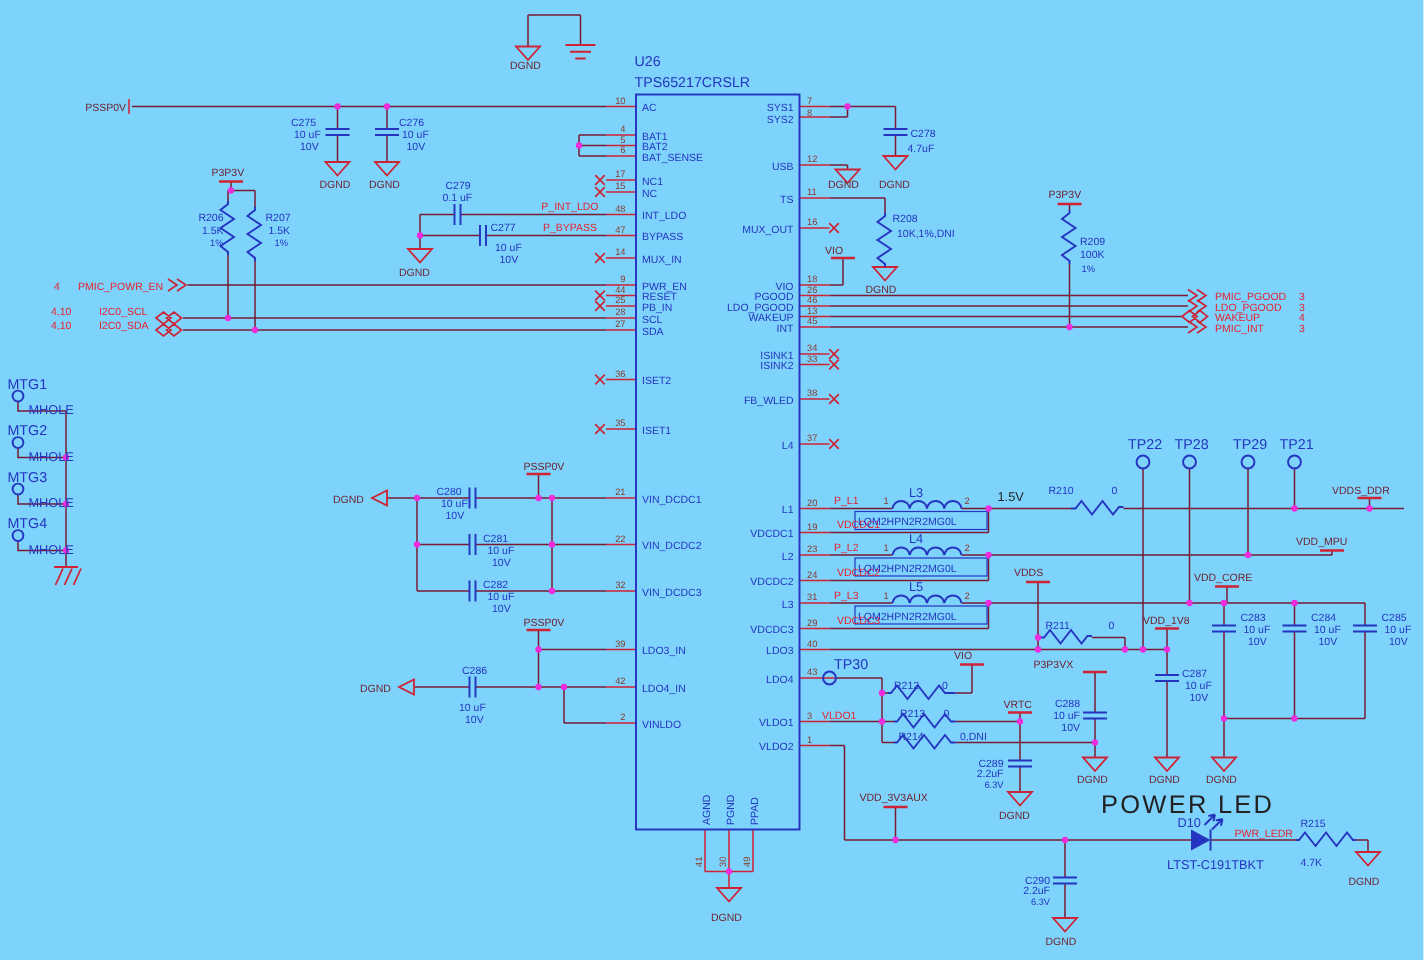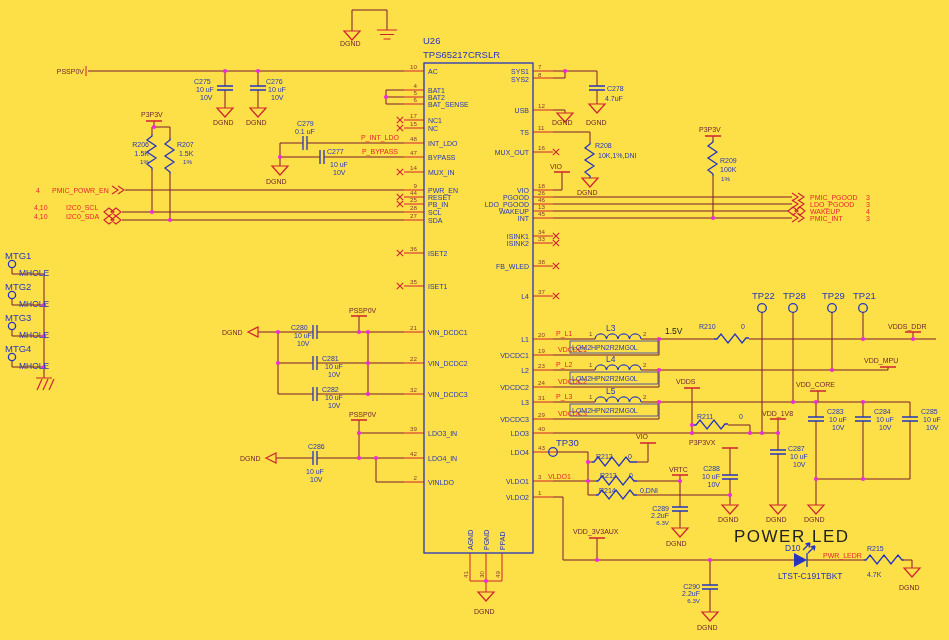--- a/index.html
+++ b/index.html
@@ -1,16 +1,16 @@
 <!DOCTYPE html>
 <html><head>
 <meta charset="utf-8">
 <style>
 html,body{margin:0;padding:0;background:#fff}
-#canvas{position:relative;width:949px;height:640px;background:#fde047;overflow:hidden}
+#canvas{position:relative;width:949px;height:640px;background:#7dd3fc;overflow:hidden}
 svg{position:absolute;left:0;top:0}
 text{font-family:"Liberation Sans",sans-serif;font-size:7px}
 .tb{fill:#2535c0}.tn{fill:#8a3a28}.tr{fill:#e8232e}.tf{fill:#6e2430}.tk{fill:#222}
 .s6{font-size:6.2px}.s8{font-size:8.5px}.s9{font-size:9.5px}
 .s17{font-size:17px;letter-spacing:1.5px}
 .mw{stroke:#7a1b32;stroke-width:1;fill:none}
 .rw{stroke:#cf2233;stroke-width:1;fill:none}
 .bs{stroke:#2535c0;stroke-width:1.3;fill:none}
 .bt{stroke:#2535c0;stroke-width:0.8;fill:none}
 </style>

